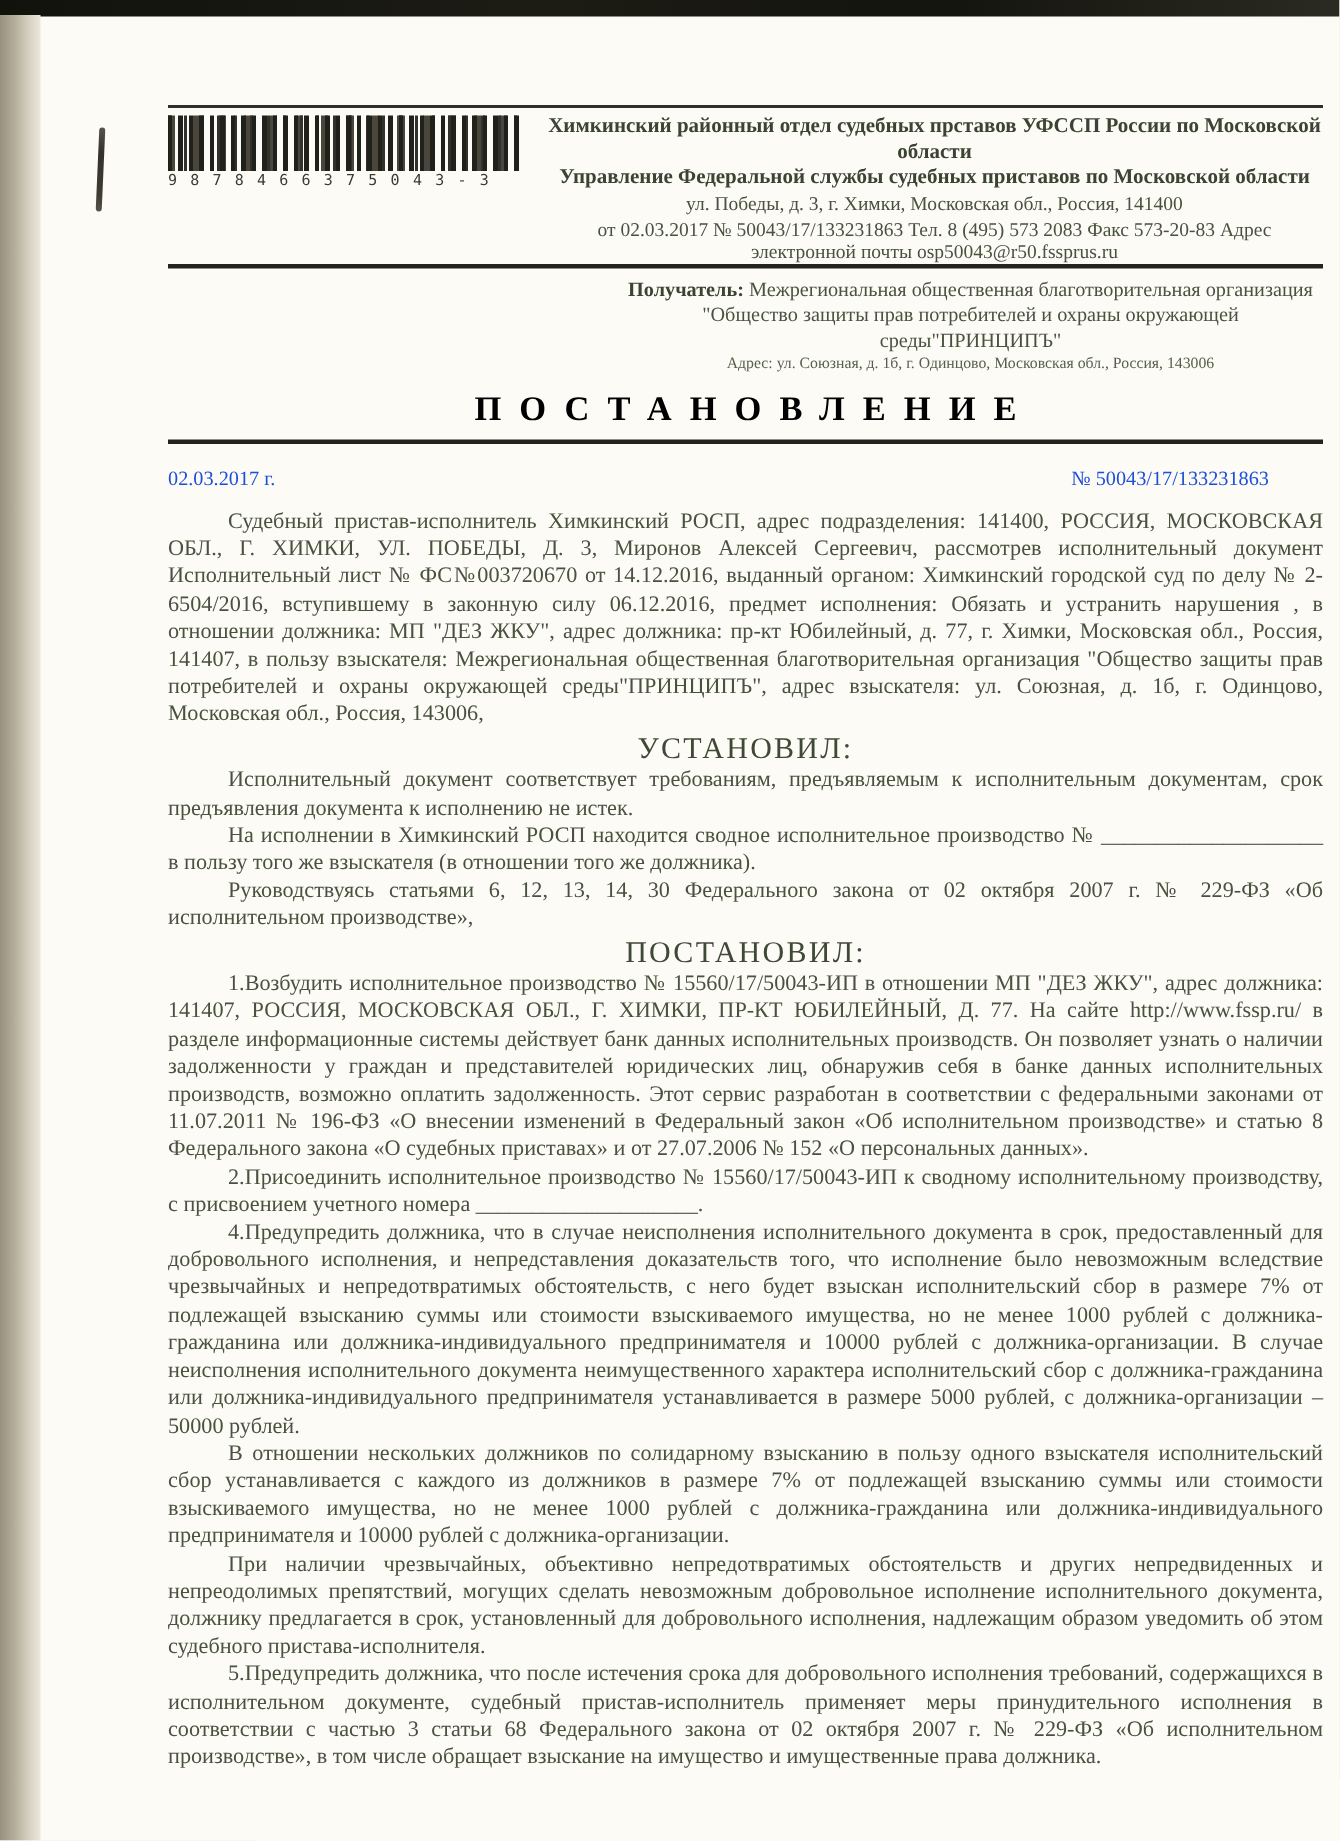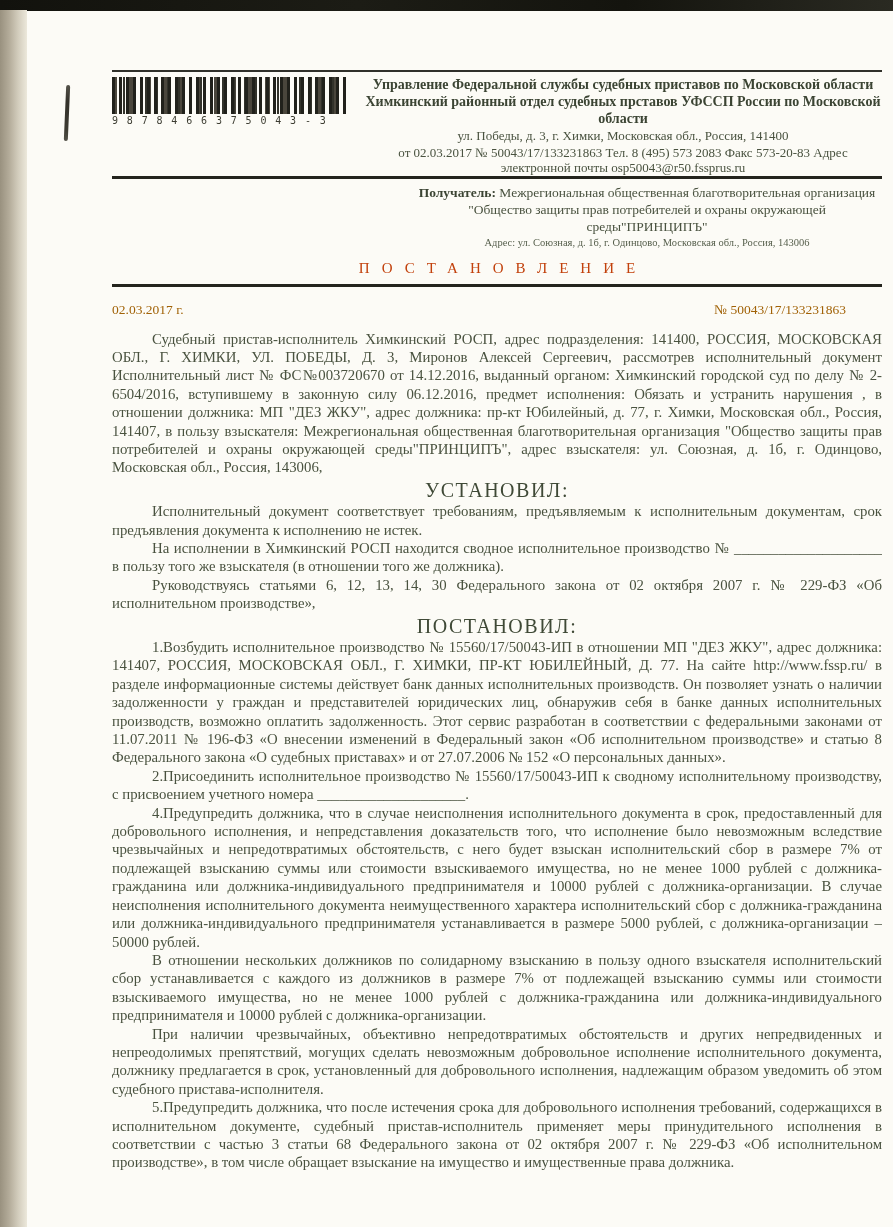--- a/index.html
+++ b/index.html
@@ -50,32 +50,32 @@
   .org-col{flex:1;text-align:center;padding-top:2px;}
   .org-bold{font-weight:bold;font-size:14px;line-height:17px;color:#3b4433;}
   .org-small{font-size:13px;line-height:15.5px;color:#49523f;margin-top:1px;}
   
   .recipient{width:470px;margin-left:auto;margin-top:5px;text-align:center;}
   .recipient-main{font-size:13.5px;line-height:17px;color:#49523f;}
   .recipient-main .bold{font-weight:bold;color:#3b4433;}
   .recipient-address{font-size:10.5px;line-height:13px;margin-top:1px;color:#565f4c;}
   
   .doc-title{
-    margin-top:11px;text-align:center;font-weight:normal;
-    font-size:15px;letter-spacing:12px;color:#c2410c;text-indent:12px;
+    margin-top:11px;text-align:center;font-weight:bold;
+    font-size:23px;letter-spacing:12px;color:#000000;text-indent:12px;
   }
   .doc-subtitle{
     text-align:center;font-weight:bold;font-size:16px;
     letter-spacing:.5px;color:#333d2d;margin-top:2px;
   }
   .title-rule{margin-top:7px;}
   
   .meta-row{
     display:flex;justify-content:space-between;
-    margin-top:15px;font-size:13.5px;color:#a16207;padding-right:36px;
+    margin-top:15px;font-size:13.5px;color:#1d4ed8;padding-right:36px;
   }
   
   .body{margin-top:12px;font-size:14.8px;line-height:18.4px;text-align:justify;color:#49523f;}
   .body p{margin:0;text-indent:40px;}
   .section-heading{
     text-align:center;font-size:20px;letter-spacing:1.5px;
     margin:4px 0 3px 0;color:#3f4936;
   }
 </style>
 </head>
@@ -89,22 +89,22 @@
   <div class="content">
 
     <div class="rule rule-thin"></div>
 
     <div class="header-flex">
       <div class="barcode-col">
         <div class="barcode"></div>
         <div class="barcode-digits">9 8 7 8 4 6 6 3 7 5 0 4 3 - 3</div>
       </div>
       <div class="org-col">
+        <div class="org-bold">Химкинский районный отдел судебных прставов УФССП России по Московской области</div>
         <div class="org-bold">Управление Федеральной службы судебных приставов по Московской области</div>
-        <div class="org-bold">Химкинский районный отдел судебных прставов УФССП России по Московской области</div>
         <div class="org-small">ул. Победы, д. 3, г. Химки, Московская обл., Россия, 141400</div>
         <div class="org-small">от 02.03.2017 № 50043/17/133231863 Тел. 8 (495) 573 2083 Факс 573-20-83 Адрес электронной почты osp50043@r50.fssprus.ru</div>
       </div>
     </div>
 
     <div class="rule rule-thick"></div>
 
     <div class="recipient">
       <div class="recipient-main">
         <span class="bold">Получатель:</span>

